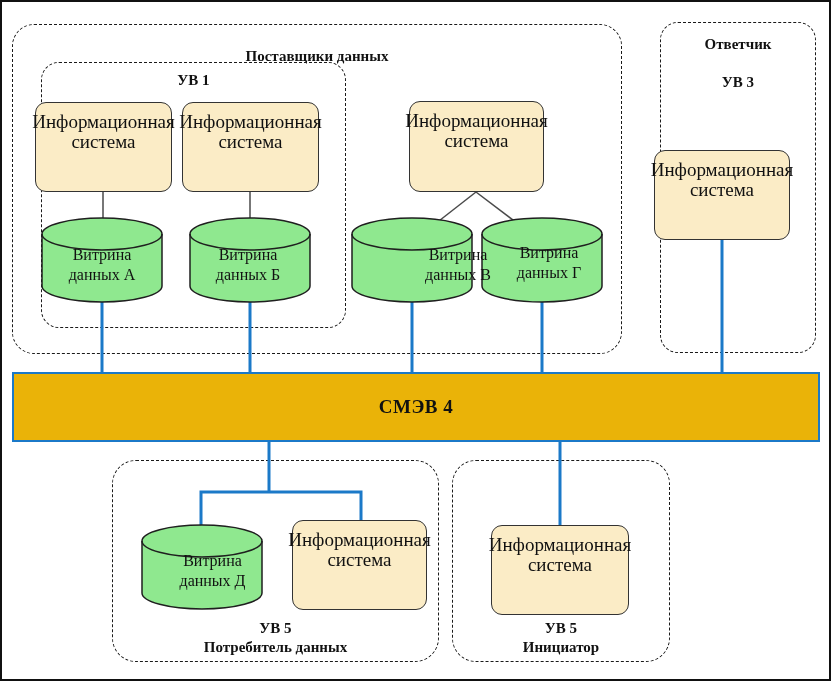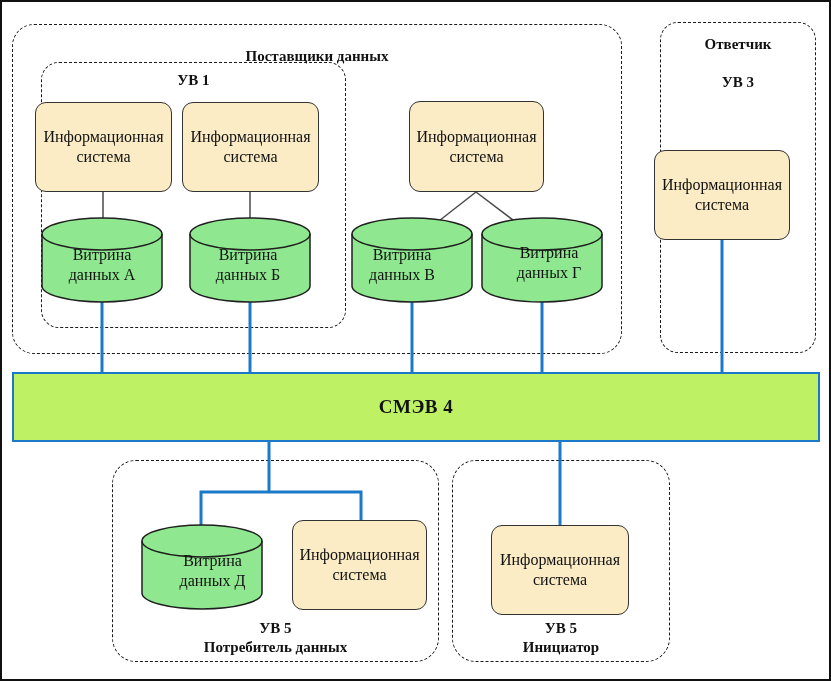--- a/index.html
+++ b/index.html
@@ -7,26 +7,26 @@
   #canvas{position:relative;width:831px;height:681px;box-sizing:border-box;
           border:2px solid #111;background:#fff;overflow:hidden;}
   .dashed{position:absolute;box-sizing:border-box;border:1.3px dashed #1a1a1a;background:transparent;}
   .r22{border-radius:22px;}
   .r18{border-radius:18px;margin-left:16px;}
   .r24{border-radius:24px;}
   .grouplabel{position:absolute;left:0;right:0;text-align:center;
               font-weight:bold;font-size:15px;line-height:19px;}
   .sysbox{position:absolute;box-sizing:border-box;background:#fbecc6;
           border:1.6px solid #333;border-radius:11px;
-          display:flex;align-items:center;justify-content:center;
-          text-align:center;font-size:16px;line-height:20px;padding:16px 10px;}
+          display:flex;justify-content:center;
+          text-align:center;font-size:19px;line-height:20px;padding:9px 10px;}
   .cyl-label{position:absolute;text-align:center;font-size:16px;line-height:20px;}
   .cyl-label span{display:inline-block;width:96px;}
   #bus{position:absolute;left:10px;top:370px;width:808px;height:70px;
-       box-sizing:border-box;background:#bef264;border:2.5px solid #1b79c8;
+       box-sizing:border-box;background:#eab308;border:2.5px solid #1b79c8;
        display:flex;align-items:center;justify-content:center;
        font-weight:bold;font-size:19px;letter-spacing:.5px;}
   svg{position:absolute;left:0;top:0;pointer-events:none;}
   .bluepath{fill:none;stroke-width:3px;}
   .graypath{fill:none;stroke:#4a4a4a;stroke-width:1.5px;}
   .cylpath{stroke:#1f1f1f;stroke-width:1.5px;}
   .cylarc{fill:none;stroke:#1f1f1f;stroke-width:1.5px;}
   .bottom-labels{position:absolute;left:0;right:0;bottom:4px;text-align:center;
                  font-weight:bold;font-size:15px;line-height:19px;}
 </style>
@@ -119,21 +119,21 @@
   <div class="sysbox" style="left:489px;top:523px;width:138px;height:90px;">
     <span>Информационная система</span>
   </div>
 
   <div class="cyl-label" style="left:40px;top:243px;width:120px;">
     <span>Витрина данных А</span>
   </div>
   <div class="cyl-label" style="left:188px;top:243px;width:116px;">
     <span>Витрина данных Б</span>
   </div>
-  <div class="cyl-label" style="left:342px;top:243px;width:116px;">
+  <div class="cyl-label" style="left:350px;top:243px;width:116px;padding-left:48px;">
     <span>Витрина данных В</span>
   </div>
   <div class="cyl-label" style="left:480px;top:241px;width:120px;margin-left:7px;">
     <span>Витрина данных Г</span>
   </div>
   <div class="cyl-label" style="left:140px;top:549px;width:141px;">
     <span>Витрина данных Д</span>
   </div>
 
   <div id="bus">

